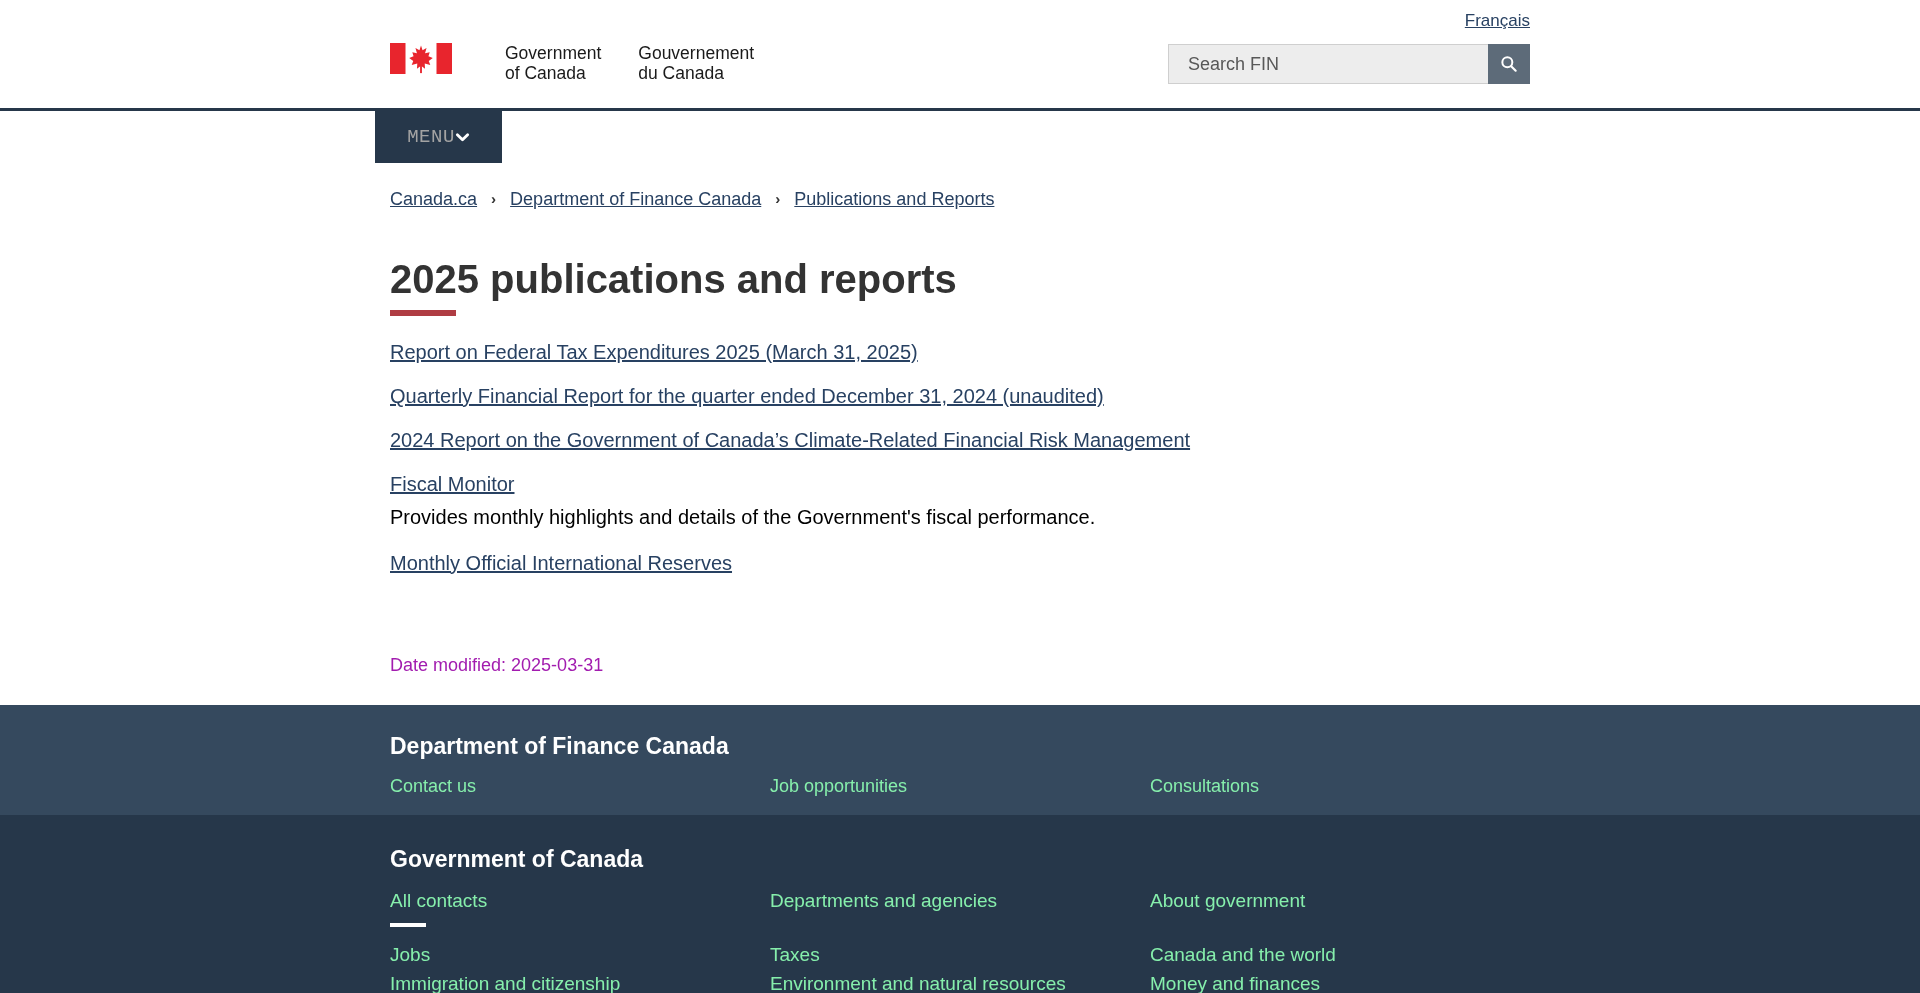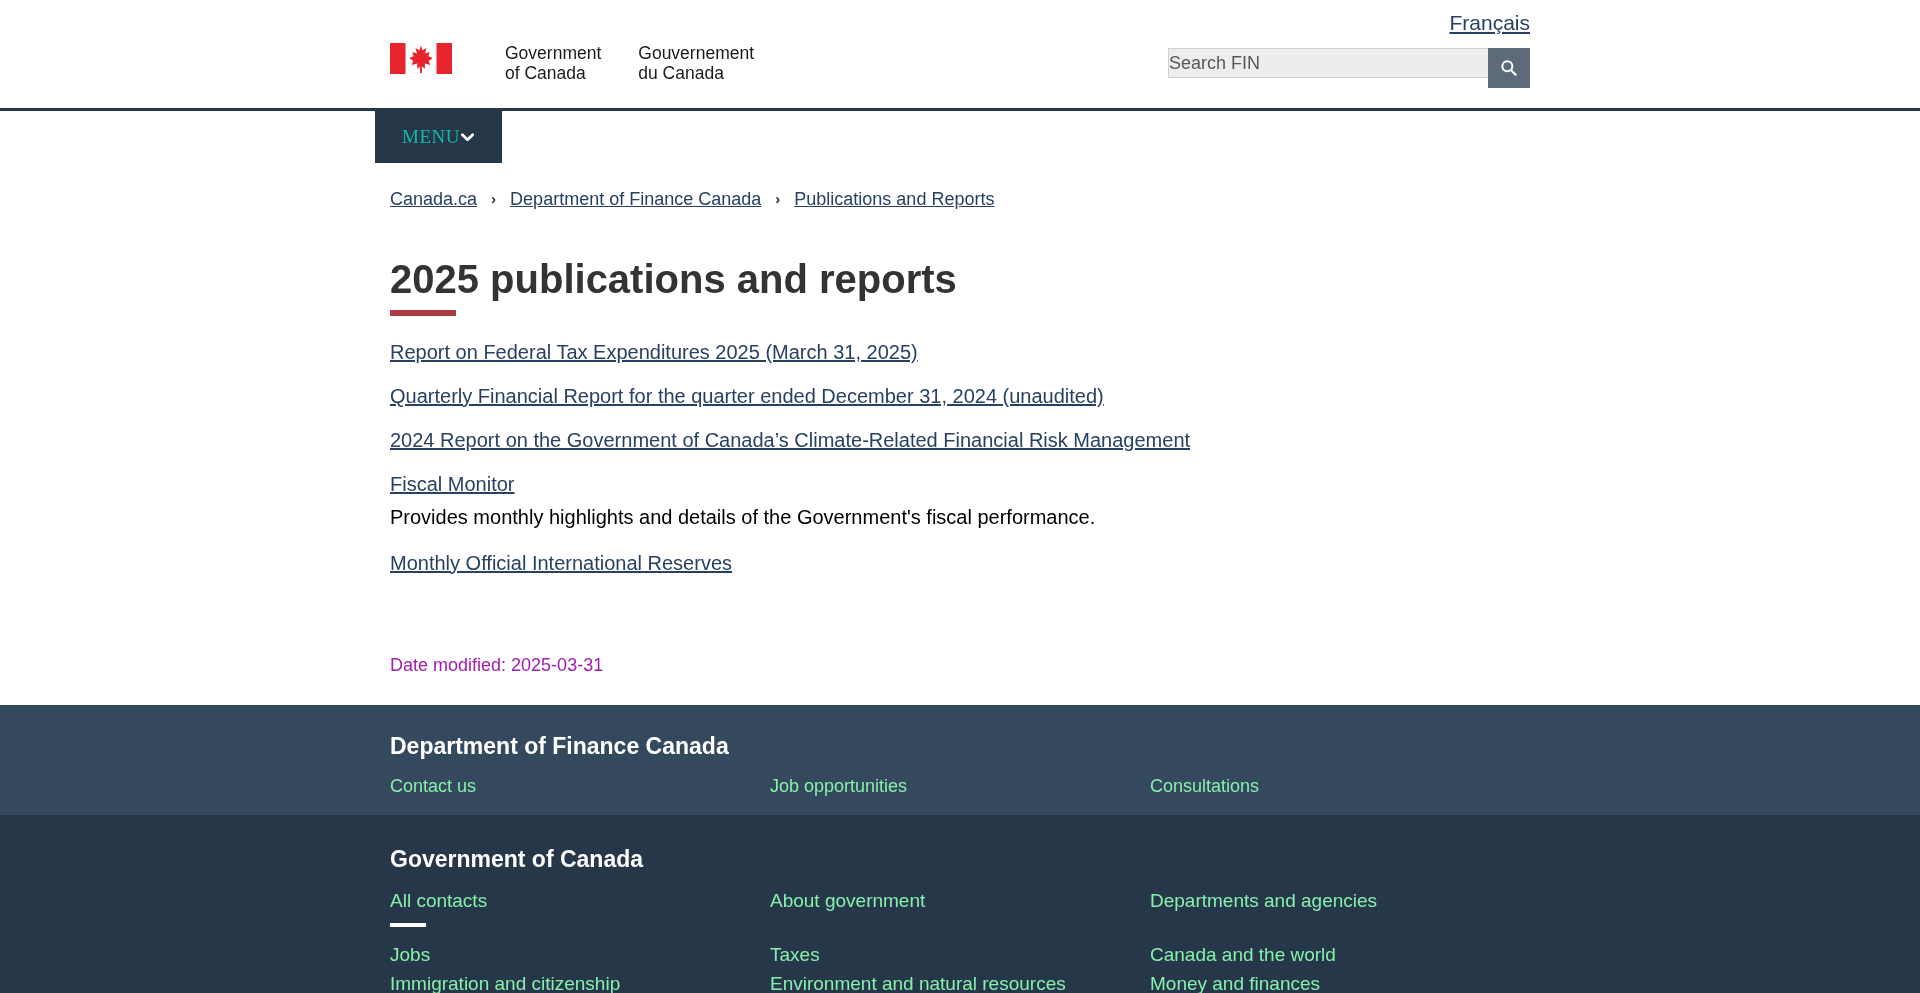--- a/index.html
+++ b/index.html
@@ -13,35 +13,35 @@
   .container { width: 1140px; margin: 0 auto; position: relative; }
 
   
   .site-header { height: 108px; }
   .header-inner { display: flex; justify-content: space-between; height: 100%; }
   .logo { display: flex; align-items: flex-start; gap: 53px; margin-top: 42px; text-decoration: none; color: #1a1a1a; }
   .flag-svg { width: 62px; height: 33px; display: block; }
   .wordmark { display: flex; gap: 37px; margin-top: 1px; }
   .wm-block { font-size: 17.5px; line-height: 20px; color: #1a1a1a; }
   .header-right { display: flex; flex-direction: column; align-items: flex-end; padding-top: 11px; }
-  .lang-link { font-size: 21px; }
+  .lang-link { font-size: 17px; }
   .search-box { margin-top: 13px; display: flex; }
   .search-input {
-    width: 320px; height: 30px; background: #EDEDED; border: 1px solid #CFCFCF;
-    border-right: none; padding: 0 0; font-size: 18px; color: #333;
+    width: 320px; height: 40px; background: #EDEDED; border: 1px solid #CFCFCF;
+    border-right: none; padding: 0 19px; font-size: 18px; color: #333;
     font-family: "Liberation Sans", sans-serif; border-radius: 0; outline: none;
   }
   .search-input::placeholder { color: #585858; opacity: 1; }
   .search-btn { width: 42px; height: 40px; background: #5D6B79; border: none; display: flex; align-items: center; justify-content: center; cursor: pointer; padding: 0; }
 
   
   .menubar { border-top: 3px solid #26374A; }
   .menu-btn {
-    margin-left: -15px; width: 127px; height: 52px; background: #26374A; color: #14b8a6;
-    border: none; font-size: 19px; font-family: Liberation Serif, serif;
+    margin-left: -15px; width: 127px; height: 52px; background: #26374A; color: #a3a3a3;
+    border: none; font-size: 19px; font-family: Liberation Mono, monospace;
     display: flex; align-items: center; justify-content: center; 
     letter-spacing: 0.5px; cursor: pointer;
   }
 
   
   .breadcrumb { margin-top: 26px; font-size: 18px; }
   .bc-sep { margin: 0 9px; color: #333; font-weight: 700; font-size: 15px; position: relative; top: -1px; }
 
   
   .page-title { margin: 46px 0 0; font-size: 40px; line-height: 46px; font-weight: 700; color: #333; }
@@ -153,22 +153,22 @@
         <a href="#">Consultations</a>
       </div>
     </div>
   </div>
 
   <div class="footer-main">
     <div class="container">
       <h2>Government of Canada</h2>
       <div class="f-cols row1">
         <a href="#">All contacts</a>
+        <a href="#">Departments and agencies</a>
         <a href="#">About government</a>
-        <a href="#">Departments and agencies</a>
       </div>
       <div class="f-divider"></div>
       <div class="f-cols row2">
         <a href="#">Jobs</a>
         <a href="#">Taxes</a>
         <a href="#">Canada and the world</a>
       </div>
       <div class="f-cols row3">
         <a href="#">Immigration and citizenship</a>
         <a href="#">Environment and natural resources</a>

